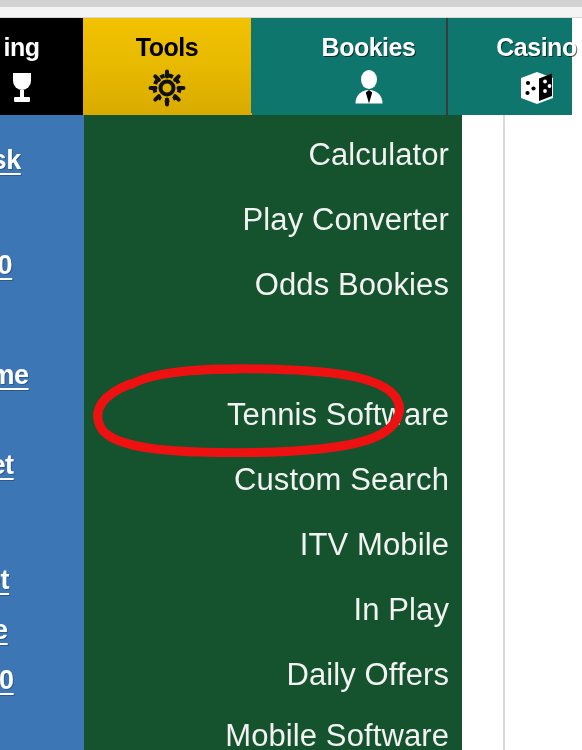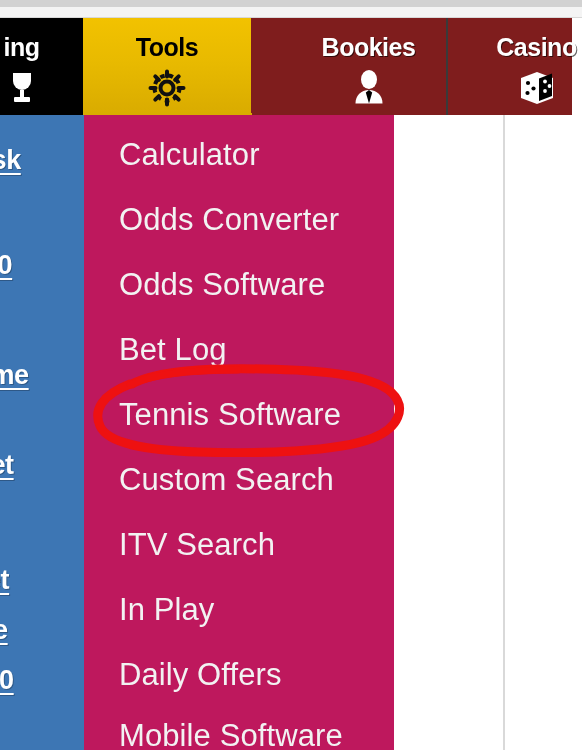--- a/index.html
+++ b/index.html
@@ -71,21 +71,21 @@
     text-underline-offset: 4px;
     white-space: nowrap;
     text-shadow: 1px 1px 0 rgba(0,0,0,0.25);
   }
 
   
   .navbar {
     position: absolute;
     left: 0; top: 18px;
     width: 572px; height: 97px;
-    background: #7f1d1d;
+    background: #0f766e;
   }
   .nav-tab {
     position: absolute;
     top: 0;
     height: 97px;
     color: #ffffff;
     text-align: center;
     box-sizing: border-box;
   }
   .nav-tab .nav-label {
@@ -134,23 +134,24 @@
     width: 2px;
     height: 97px;
     background: #3a3a3a;
   }
   #nav-divider-1 { left: 446px; }
 
   
   .dropdown {
     position: absolute;
     left: 84px; top: 115px;
-    width: 310px;
+    width: 378px;
     height: 635px;
-    background: #be185d;
+    background: #14532d;
+    text-align: right;
   }
   .dropdown-accent {
     position: absolute;
     left: 84px; top: 113px;
     width: 168px;
     height: 4px;
     background: #d9ab00;
   }
   .menu-item {
     position: absolute;
@@ -253,26 +254,25 @@
         </svg>
       </span>
     </div>
 
     <div class="nav-divider" id="nav-divider-1" style="top:0;"></div>
   </div>
 
   <div class="dropdown-accent"></div>
   <div class="dropdown">
     <div class="menu-item" style="top:18px;">Calculator</div>
-    <div class="menu-item" style="top:83px;">Odds Converter</div>
-    <div class="menu-item" style="top:148px;">Odds Software</div>
-    <div class="menu-item" style="top:213px;">Bet Log</div>
+    <div class="menu-item" style="top:83px;">Play Converter</div>
+    <div class="menu-item" style="top:148px;">Odds Bookies</div>
     <div class="menu-item" style="top:343px;">Custom Search</div>
     <div class="menu-item" style="top:278px;">Tennis Software</div>
-    <div class="menu-item" style="top:408px;">ITV Search</div>
+    <div class="menu-item" style="top:408px;">ITV Mobile</div>
     <div class="menu-item" style="top:538px;">Daily Offers</div>
     <div class="menu-item" style="top:473px;">In Play</div>
     <div class="menu-item" style="top:599px;">Mobile Software</div>
   </div>
 
   <div class="annotation">
     <svg viewBox="0 0 320 95" width="320" height="95" aria-hidden="true">
       <path d="M44 22 C 70 8, 120 6, 175 7 C 230 8, 282 12, 303 30
                C 320 46, 310 66, 285 76 C 250 90, 170 92, 110 90
                C 58 88, 20 82, 12 64 C 5 48, 14 33, 42 22 Z" fill="none" stroke="#ee1111" stroke-width="9" stroke-linecap="round" stroke-linejoin="round"></path>

